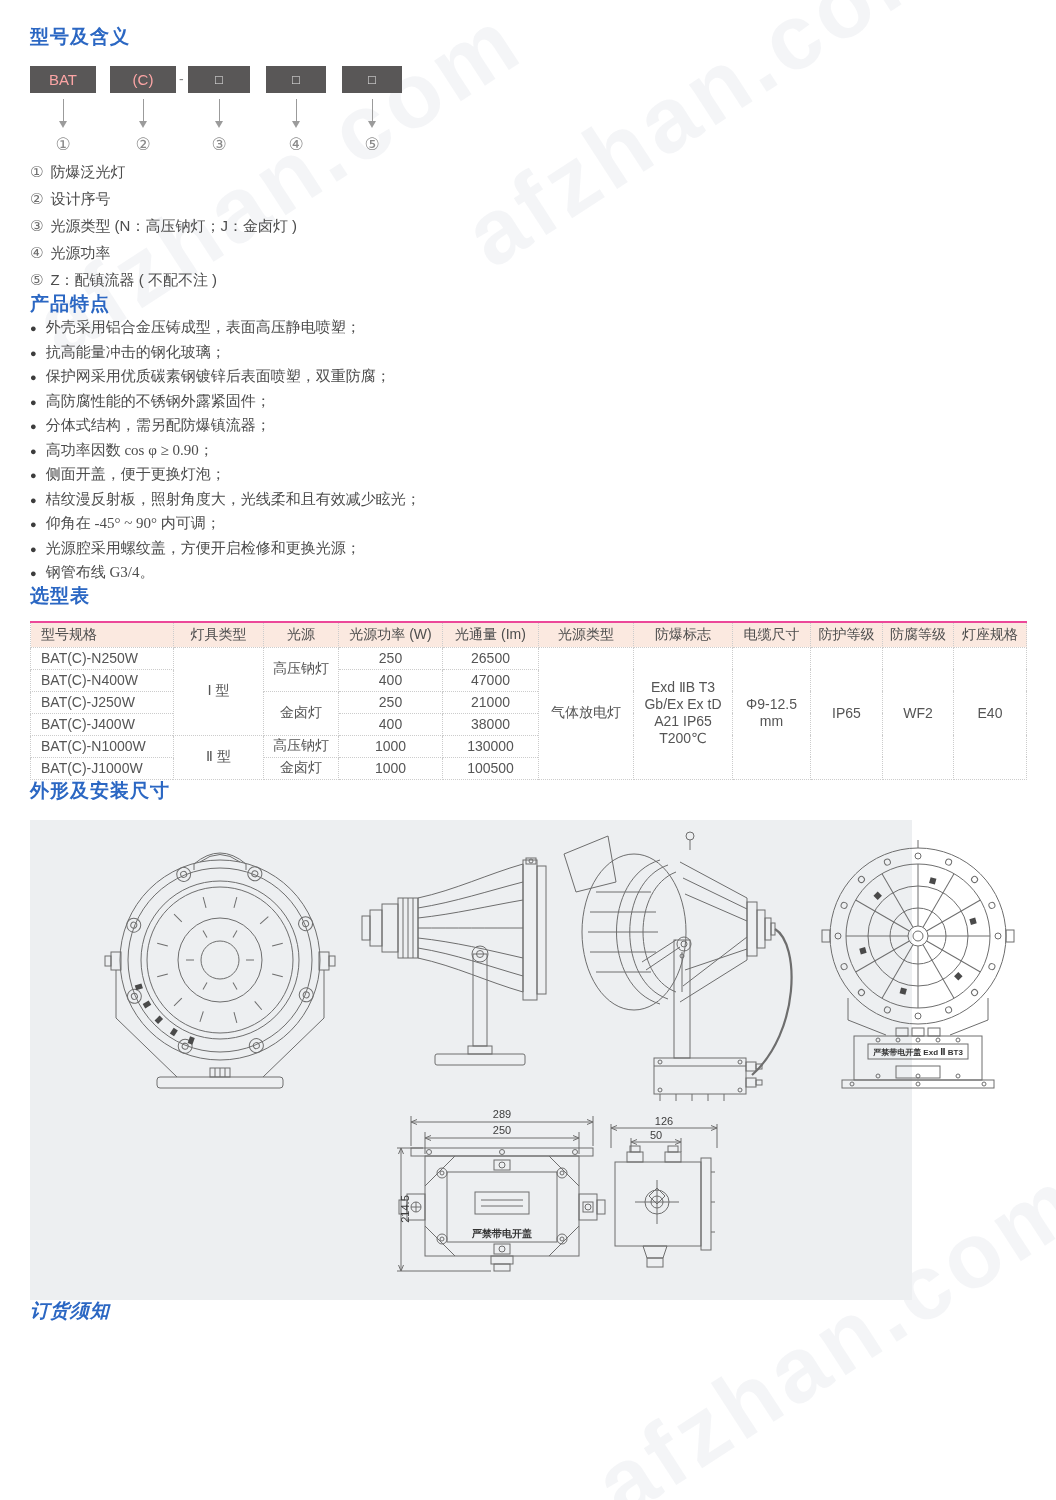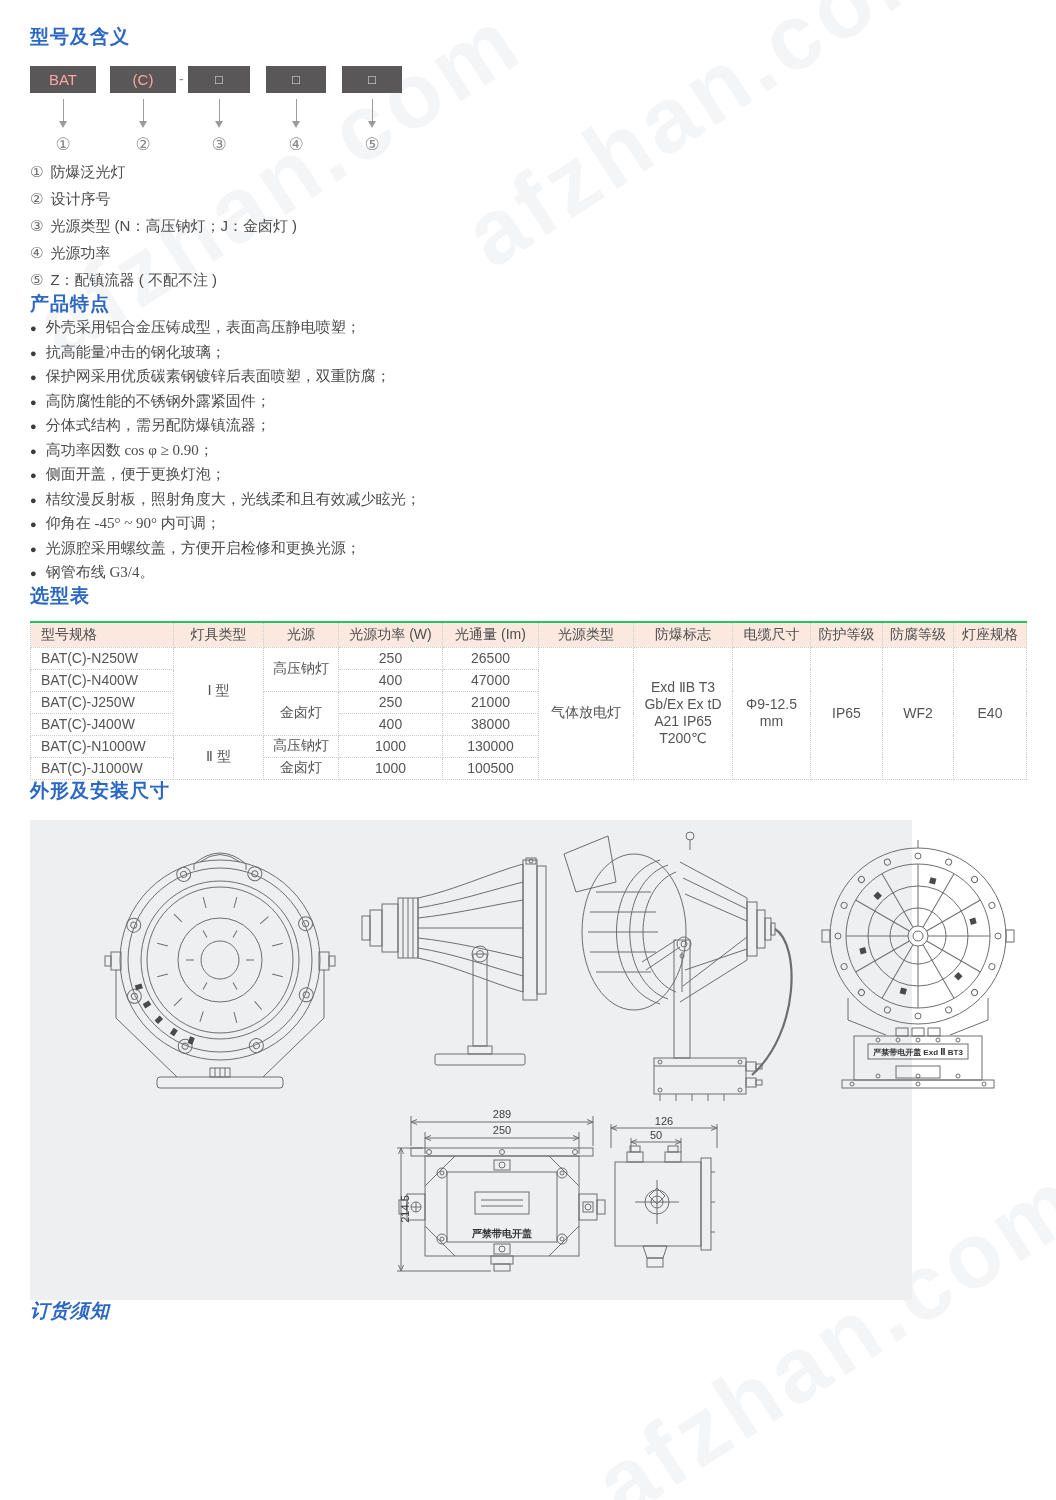--- a/index.html
+++ b/index.html
@@ -30,21 +30,21 @@
   .notes .mk{color:#6f6f6f;margin-right:7px;}
 
   .features{margin-top:10px;font-size:15px;font-family:Liberation Serif, serif;}
   .features li{height:24.5px;line-height:24.5px;}
   .dot{font-size:11px;margin-right:9px;color:#3c3c3c;}
 
   .mt22{margin-top:22px;} .mt26{margin-top:26px;} .mt32{margin-top:32px;font-style:italic;}
 
   
   table.sel{border-collapse:collapse;table-layout:fixed;width:996px;margin-top:14px;
-            border-top:2px solid #22c55e;font-size:14px;color:#555;}
+            border-top:2px solid #ec4899;font-size:14px;color:#555;}
   table.sel th{background:#fbe9e0;font-weight:normal;color:#4d4d4d;height:24px;
                border:1px dotted #ccc;border-top:none;padding:0 2px;}
   table.sel td{height:21px;text-align:center;border:1px dotted #ccc;padding:0 2px;}
   table.sel th.l,table.sel td.l{text-align:left;padding-left:10px;}
   .mline{line-height:17px;}
 
   
   .panel{position:relative;width:882px;height:480px;background:#edeff1;margin-top:18px;}
   .panel svg{position:absolute;overflow:visible;}
   .ln{stroke:#6e6e6e;fill:none;stroke-width:1;}

